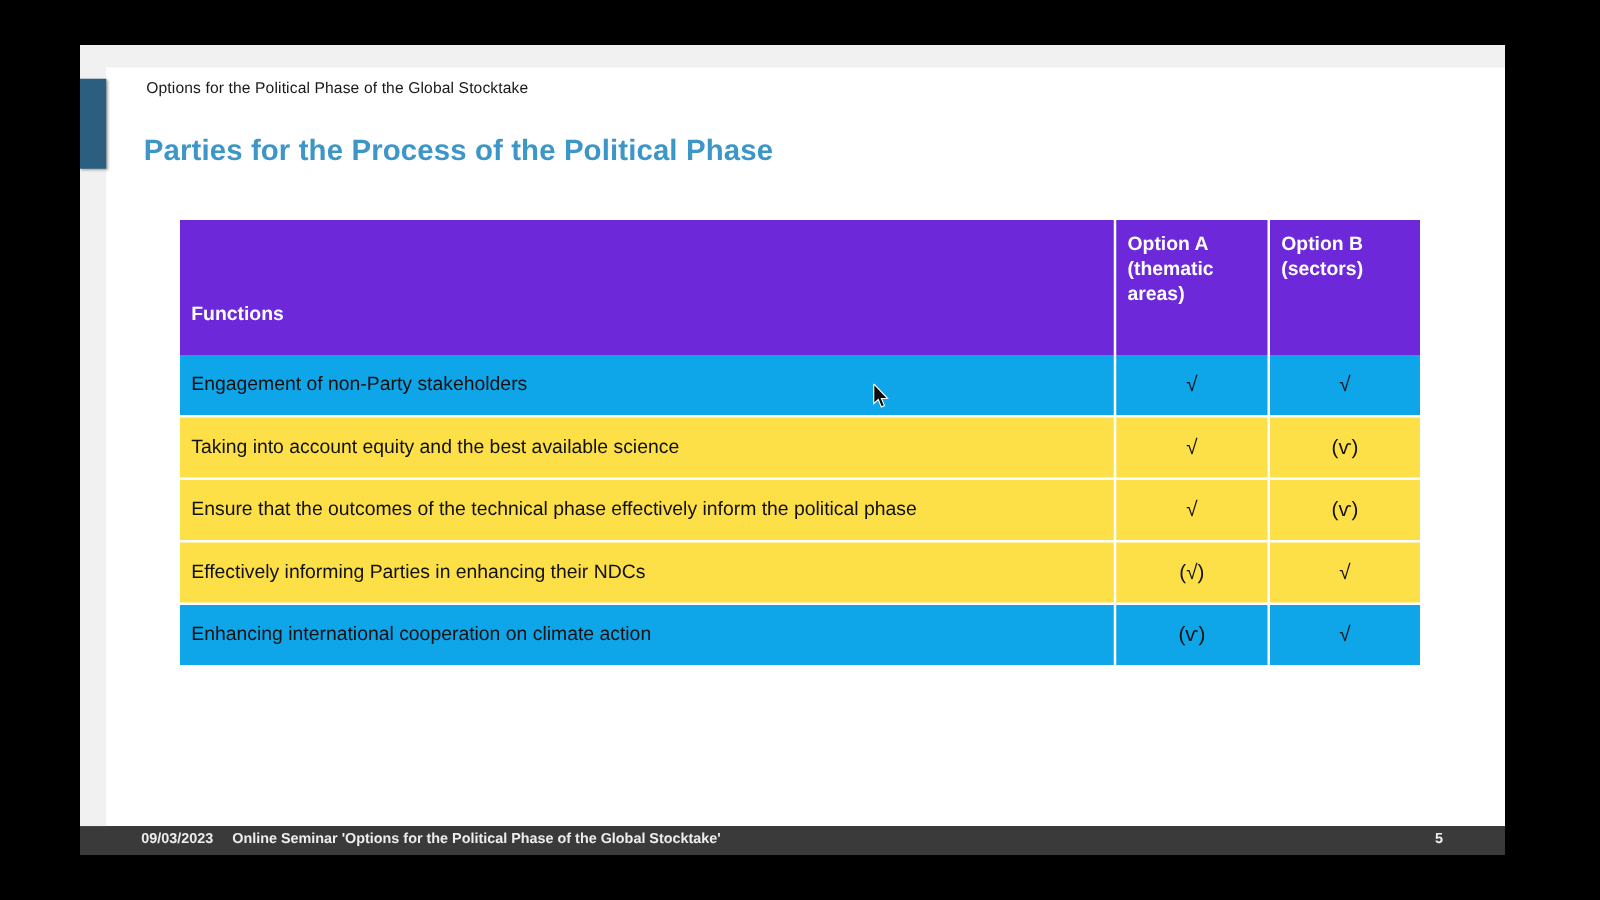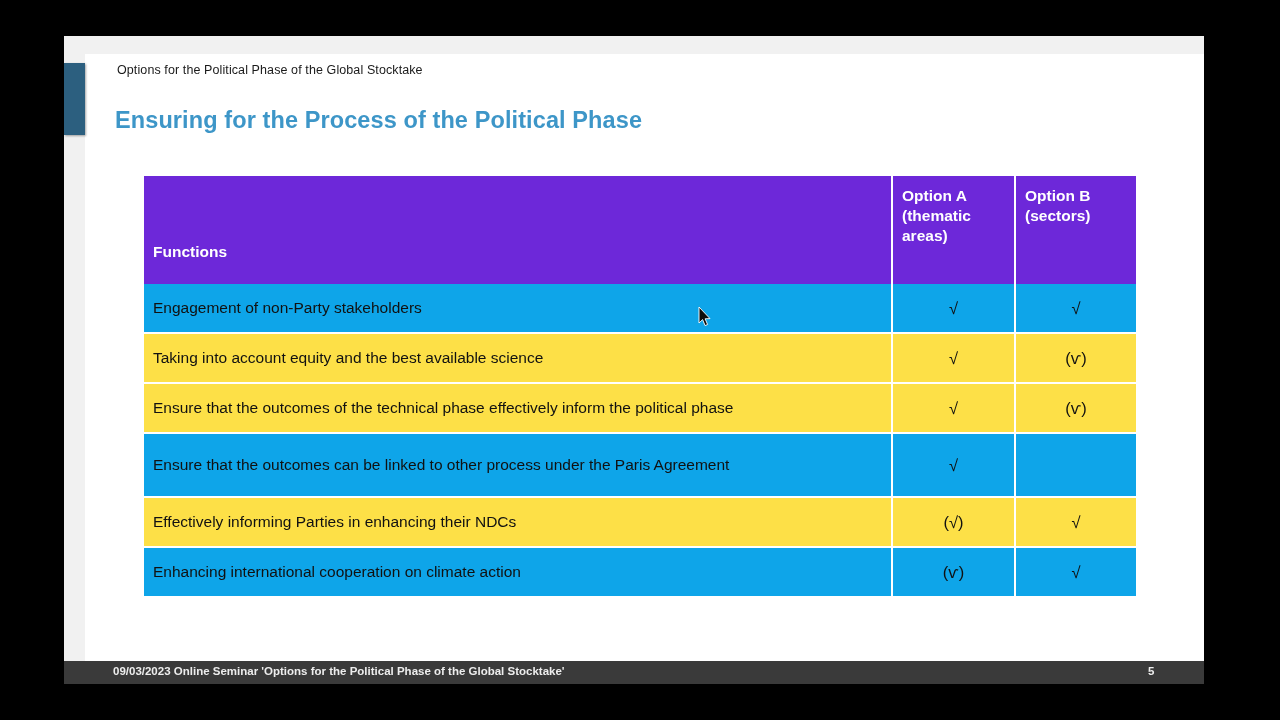--- a/index.html
+++ b/index.html
@@ -148,21 +148,21 @@
   }
   #footer-left {
     position: absolute;
     left: 49px;
     top: 4px;
     font-size: 11.5px;
     font-weight: bold;
     color: #ededed;
     white-space: nowrap;
   }
-  #footer-date { }
+  #footer-date { margin-right: 12px; }
   #footer-page {
     position: absolute;
     left: 1084px;
     top: 4px;
     font-size: 11.5px;
     font-weight: bold;
     color: #ededed;
   }
 
   
@@ -182,21 +182,21 @@
 
   <div id="slide">
 
     <div id="slide-topband"></div>
     <div id="slide-leftband">
       <div id="accent-bar"></div>
     </div>
 
     <div id="eyebrow">Options for the Political Phase of the Global Stocktake</div>
 
-    <div id="slide-title">Ensuring for the Process of the Political Phase</div>
+    <div id="slide-title">Parties for the Process of the Political Phase</div>
 
     <table id="data-table">
       <colgroup>
         <col class="c-func">
         <col class="c-opt-a">
         <col class="c-opt-b">
       </colgroup>
       <thead>
         <tr>
           <th class="func">Functions</th>
@@ -225,25 +225,20 @@
           <td class="mark">(ѵ)</td>
         </tr>
 
 
         <tr class="band-b r-std">
           <td>Ensure that the outcomes of the technical phase effectively inform the political phase</td>
           <td class="mark">√</td>
           <td class="mark">(ѵ)</td>
         </tr>
 
-        <tr class="band-a r-tall">
-          <td>Ensure that the outcomes can be linked to other process under the Paris Agreement</td>
-          <td class="mark">√</td>
-          <td class="mark"></td>
-        </tr>
 
         <tr class="band-b r-std">
           <td>Effectively informing Parties in enhancing their NDCs</td>
           <td class="mark">(√)</td>
           <td class="mark">√</td>
         </tr>
 
         <tr class="band-a r-std">
           <td>Enhancing international cooperation on climate action</td>
           <td class="mark">(ѵ)</td>

